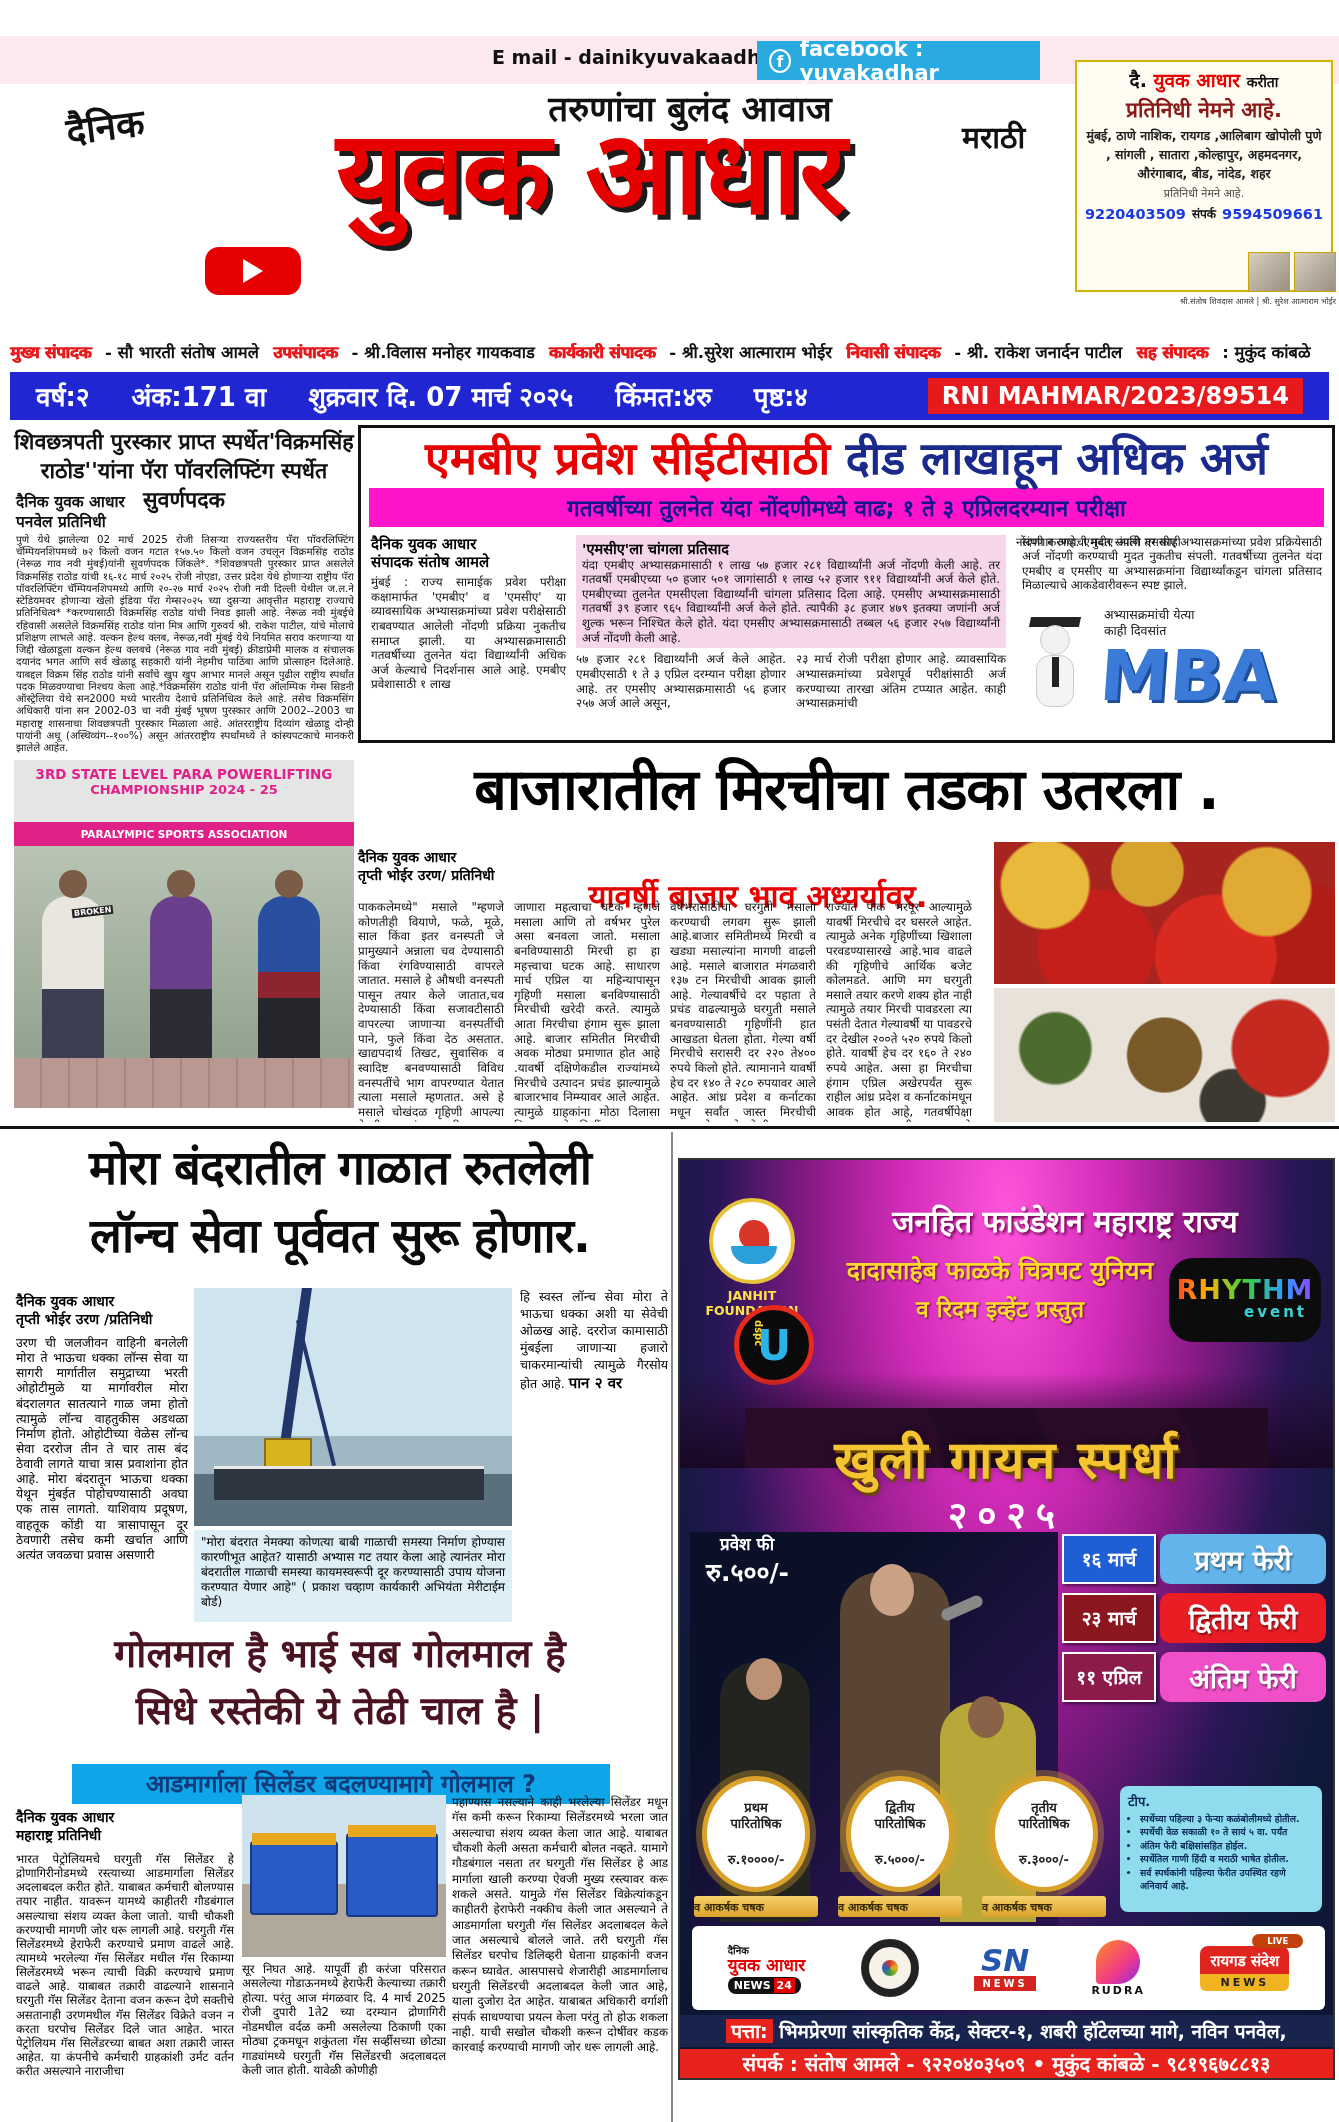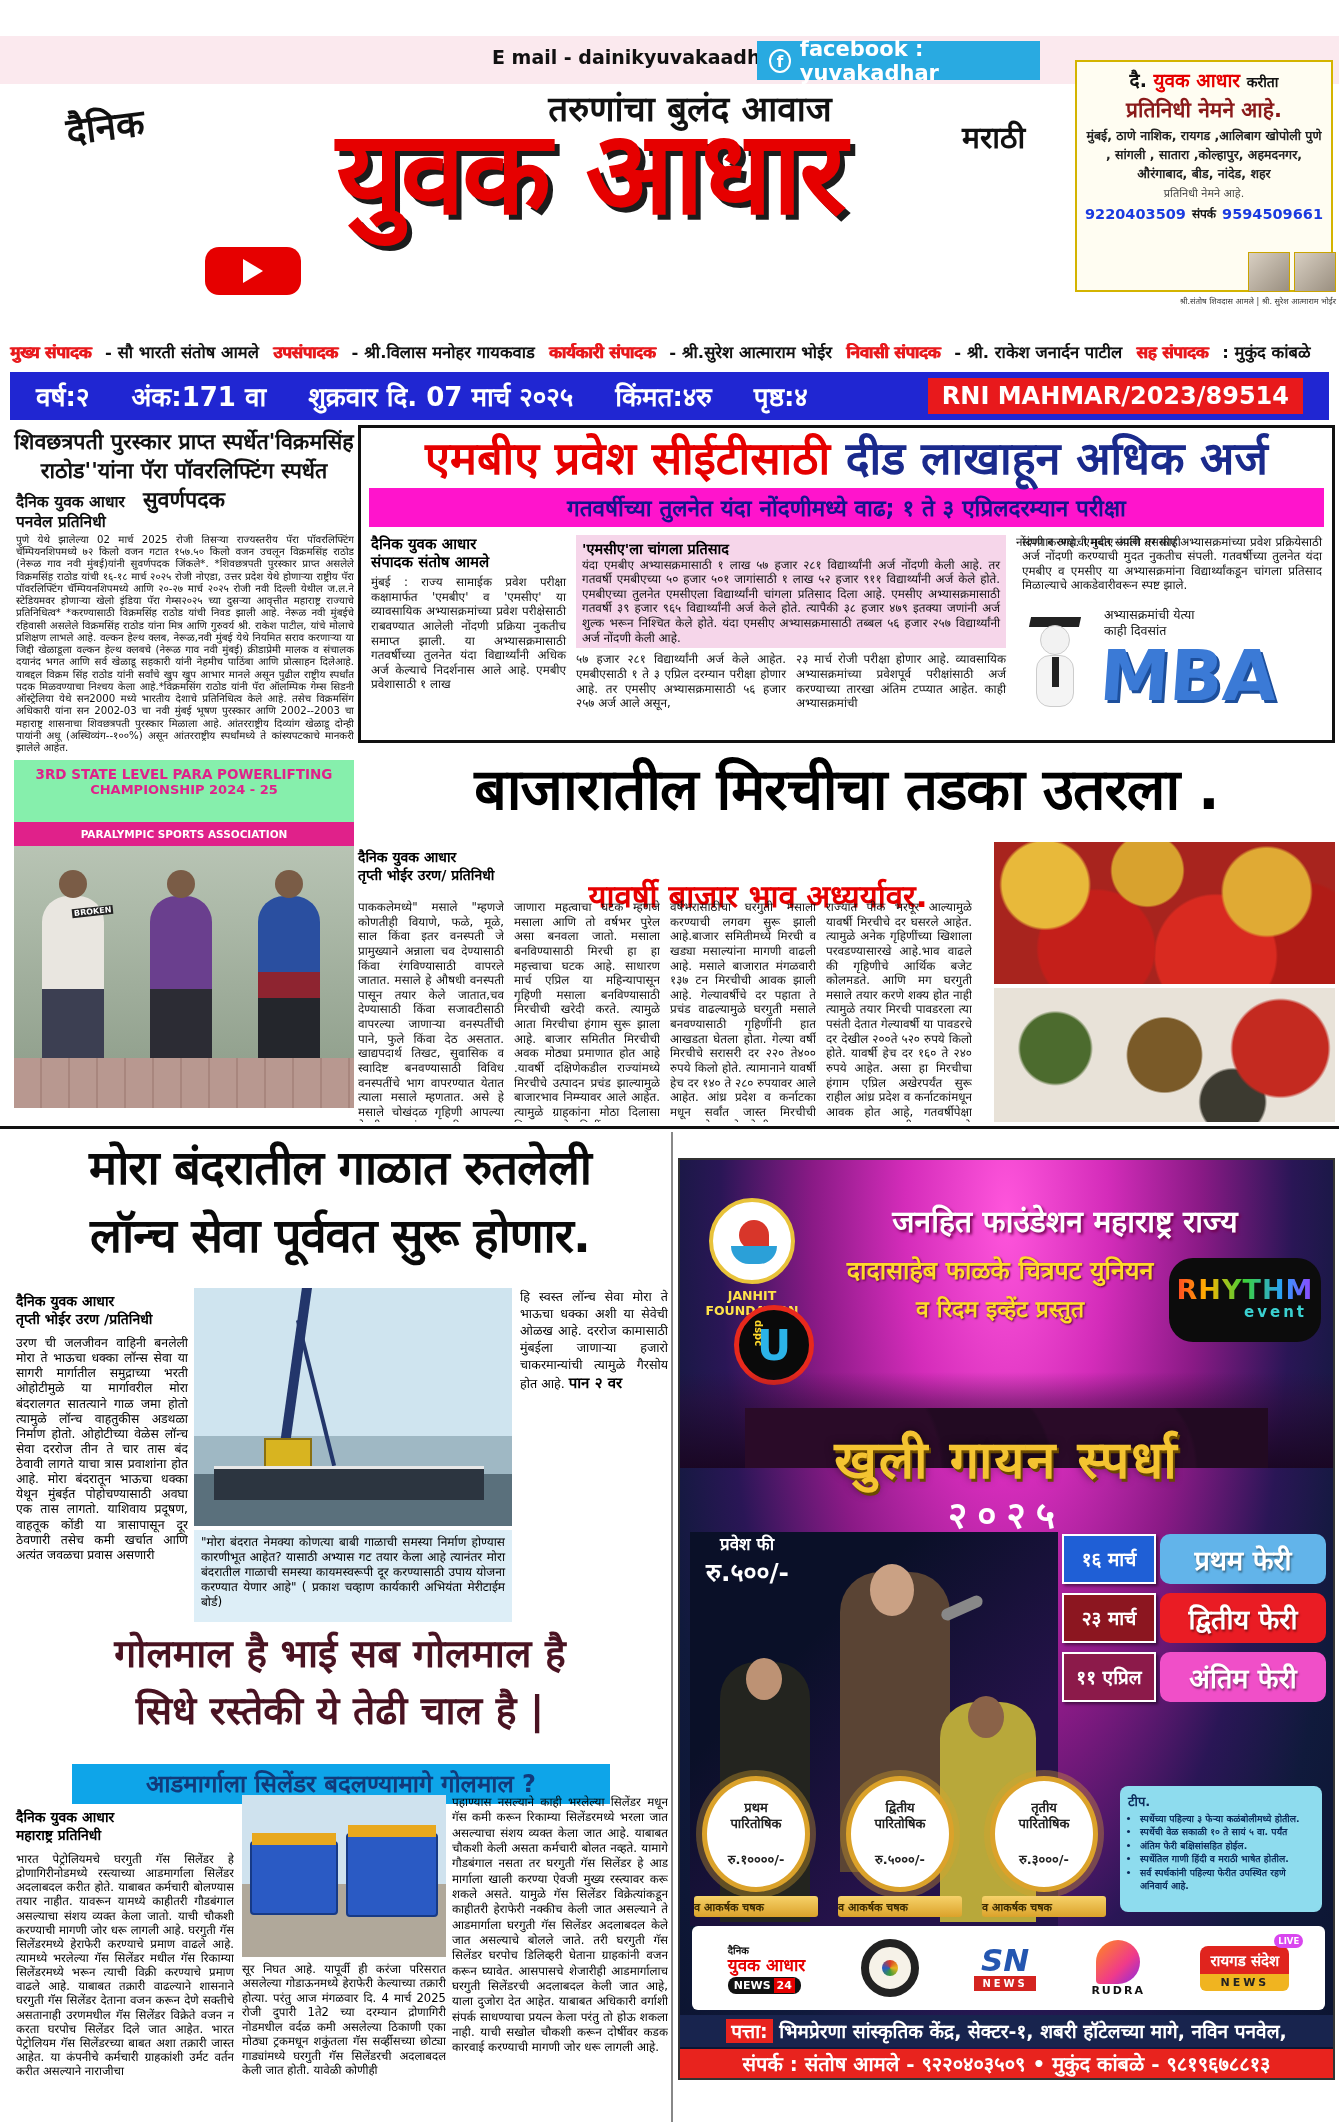--- a/index.html
+++ b/index.html
@@ -47,21 +47,21 @@
   .datebar{position:absolute;left:10px;top:372px;width:1319px;height:48px;background:#2026d2;color:#fff;
     display:flex;align-items:center;gap:42px;padding:0 26px;font-size:26px;font-weight:bold;}
   .rni{margin-left:auto;background:#e8191c;padding:4px 14px;font-size:24px;font-weight:bold;}
   
   .lart-head{position:absolute;left:14px;top:427px;width:340px;text-align:center;font-size:21.5px;
     font-weight:900;color:#111;line-height:1.35;}
   .lart-by{position:absolute;left:16px;top:492px;width:338px;font-size:15.5px;font-weight:900;color:#111;line-height:1.3;}
   .lart-body{position:absolute;left:16px;top:534px;width:338px;height:224px;font-size:10.2px;line-height:1.2;
     text-align:justify;color:#111;overflow:hidden;}
   .lart-photo{position:absolute;left:14px;top:760px;width:340px;height:348px;background:#8a9a8a;overflow:hidden;}
-  .pl-banner{position:absolute;left:0;top:0;width:100%;height:62px;background:#86efac;text-align:center;padding-top:6px;}
+  .pl-banner{position:absolute;left:0;top:0;width:100%;height:62px;background:#e5e5e5;text-align:center;padding-top:6px;}
   .pl-banner .b1{color:#e0218a;font-weight:900;font-size:13.5px;}
   .pl-banner .b2{color:#e0218a;font-weight:900;font-size:13px;}
   .pl-strip{position:absolute;left:0;top:62px;width:100%;height:24px;background:#e0218a;color:#fff;
     font-size:10.5px;font-weight:bold;text-align:center;line-height:24px;}
   .pl-bg{position:absolute;left:0;top:86px;width:100%;height:212px;background:linear-gradient(#b8c4b4,#93a28f);}
   .pl-floor{position:absolute;left:0;bottom:0;width:100%;height:50px;background:repeating-linear-gradient(90deg,#b89890 0 26px,#a8867e 26px 28px);}
   .fig{position:absolute;bottom:42px;width:62px;height:170px;border-radius:26px 26px 6px 6px;}
   .fig:before{content:"";position:absolute;left:17px;top:-26px;width:28px;height:28px;border-radius:50%;background:#7a5c46;}
   .fig1{left:28px;background:linear-gradient(#e9e6e0 55%,#3c3f52 55%);}
   .fig2{left:136px;background:linear-gradient(#6a3f8e 55%,#2c2c34 55%);}
@@ -230,22 +230,22 @@
   .lg-sn{text-align:center;}
   .lg-sn .sn{font-size:31px;font-weight:900;color:#2456b0;font-style:italic;line-height:1;}
   .lg-sn .nw{background:#d42420;color:#fff;font-size:10px;font-weight:900;padding:2px 8px;letter-spacing:3px;}
   .lg-ru{text-align:center;}
   .lg-ru .blob{width:44px;height:44px;margin:0 auto;border-radius:50% 50% 50% 4px;
     background:linear-gradient(135deg,#ff8a1e,#f03a8a 60%,#8a2ae0);}
   .lg-ru .rt{font-size:11px;font-weight:900;color:#111;letter-spacing:2px;}
   .lg-rg{position:relative;text-align:center;}
   .lg-rg .red{background:#e0241e;color:#fff;font-size:15px;font-weight:900;padding:4px 10px;border-radius:8px 8px 0 0;}
   .lg-rg .yel{background:#f0b420;color:#222;font-size:11px;font-weight:900;padding:2px 8px;border-radius:0 0 6px 6px;letter-spacing:3px;}
-  .lg-rg .live{position:absolute;right:-14px;top:-12px;background:#d946ef;color:#fff;font-size:8.5px;font-weight:bold;
-    padding:2px 4px;border-radius:8px;}
+  .lg-rg .live{position:absolute;right:-14px;top:-12px;background:#c2410c;color:#fff;font-size:8.5px;font-weight:bold;
+    padding:2px 15px;border-radius:8px;}
   .addr{position:absolute;left:0;top:855px;width:100%;height:32px;background:#18244e;color:#fff;font-size:19px;
     font-weight:900;text-align:center;line-height:32px;}
   .addr .pl{background:#e8231e;padding:1px 5px;}
   .contact{position:absolute;left:0;top:889px;width:100%;height:31px;background:#e8231e;color:#fff;font-size:20px;
     font-weight:900;text-align:center;line-height:31px;}
 </style>
 </head>
 <body>
 
 <div class="page">

